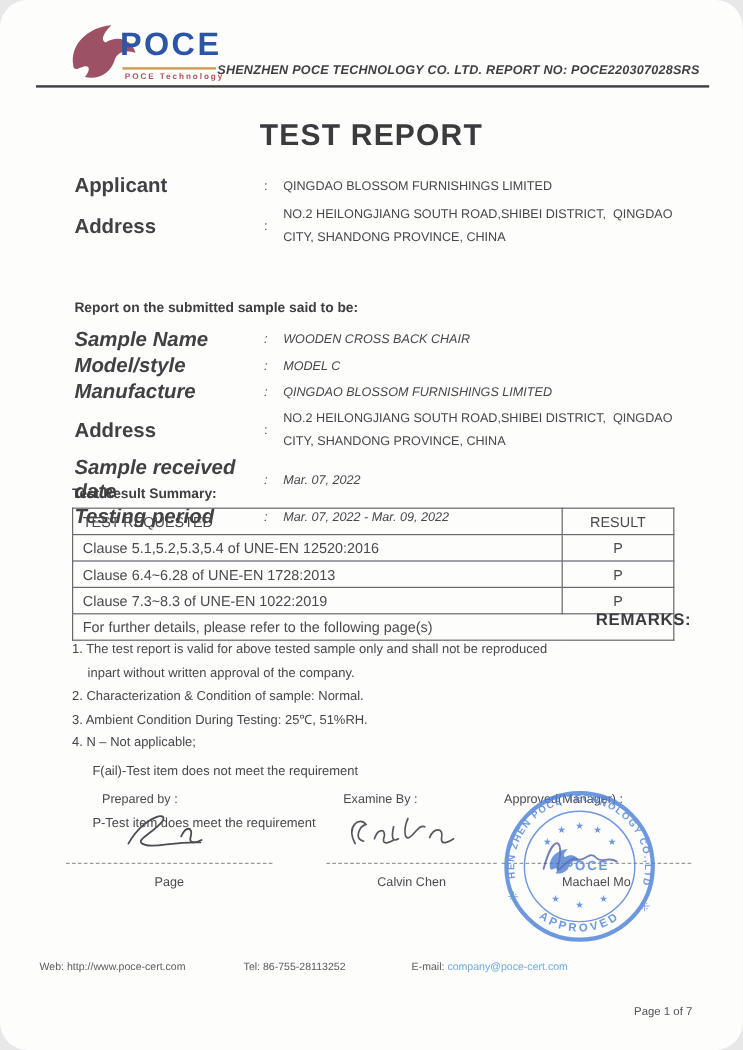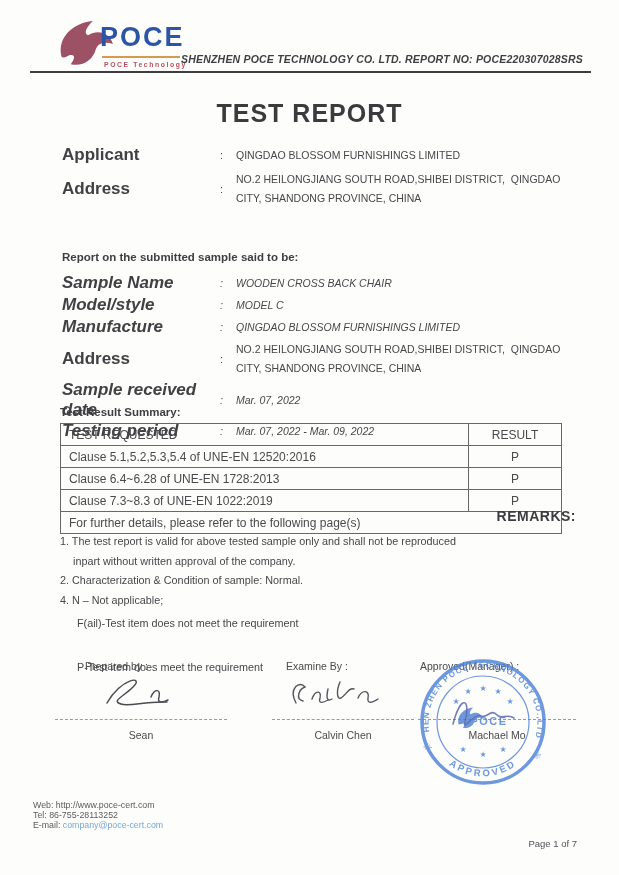--- a/index.html
+++ b/index.html
@@ -1,19 +1,19 @@
 <!DOCTYPE html>
 <html><head>
 <meta charset="utf-8">
 <style>
   html,body { margin:0; padding:0; background:#e8e8e8; }
   .page {
     position:relative; width:619px; height:875px; margin:0 auto;
     background:#fdfdfc; font-family:"Liberation Sans", sans-serif;
-    color:#47474a; overflow:hidden;
+    color:#47474a; overflow:hidden;border-radius:23px;
   }
 
   
   .logo { position:absolute; left:58px; top:18px; width:140px; height:54px; }
   .logo-swoosh { position:absolute; left:0; top:2px; width:58px; height:48px; }
   .brand { position:absolute; left:42px; top:4px; font-size:27px; font-weight:bold;
            color:#2d55a5; letter-spacing:2px; }
   .brand-rule { position:absolute; left:44px; top:38px; width:78px; height:2px; background:#d49a4e; }
   .tagline { position:absolute; left:46px; top:43px; font-size:6.8px; font-weight:bold;
              color:#b3505e; letter-spacing:1.6px; white-space:nowrap; }
@@ -66,21 +66,21 @@
   #sig-approved .sig-label { padding-left:2px; }
   .sig-pad { height:47px; position:relative; }
   .sig-pad svg { position:absolute; left:0; top:0; }
   .sig-line { border-top:1.5px dashed #9a9a9a; }
   .sig-name { text-align:center; font-size:10.5px; padding-top:9px; color:#4a4a4d; }
 
   .stamp { position:absolute; left:413px; top:652px; width:140px; height:140px; }
 
   
   #footer { position:absolute; left:33px; top:797px; width:560px; font-size:8.8px; color:#5a5a5d; }
-  .footer-line2 { display:flex; margin-top:3px;flex-direction:column; }
+  .footer-line2 { display:flex; margin-top:3px; }
   .f-web { width:170px; flex:none; }
   .f-tel { width:140px; flex:none; }
   .email-link { color:#6fa8dc; }
   .page-indicator { position:absolute; right:42px; top:838px; font-size:9.5px; color:#525255; }
 </style>
 </head>
 <body>
 
 <div class="page">
 
@@ -169,37 +169,38 @@
       </tr>
     </tbody>
       </table>
   </div>
 
   <div id="remarks-block">
     <div class="remarks-h">REMARKS:</div>
     <div class="r-line">1. The test report is valid for above tested sample only and shall not be reproduced</div>
     <div class="r-line r-wrap">inpart without written approval of the company.</div>
     <div class="r-line">2. Characterization &amp; Condition of sample: Normal.</div>
+    <div class="r-line">3. Ambient Condition During Testing: 25℃, 51%RH.</div>
     <div class="r-line">4. N – Not applicable;</div>
     <div class="r-line r-sub r-gap">F(ail)-Test item does not meet the requirement</div>
     <div class="r-line r-sub">P-Test item does meet the requirement</div>
   </div>
 
   <div class="sig" id="sig-prepared">
     <div class="sig-label">Prepared by :</div>
     <div class="sig-pad">
       <svg width="172" height="47" viewBox="0 0 172 47">
         <g fill="none" stroke="#4b4b52" stroke-width="1.5" stroke-linecap="round">
           <path d="M 52,31 C 66,6 90,3 78,15 C 68,25 56,29 66,32 C 74,35 90,29 112,30"></path>
           <path d="M 96,25 c 4,-9 10,-8 8,0 c -2,6 3,6 9,3"></path>
         </g>
       </svg>
     </div>
     <div class="sig-line"></div>
-    <div class="sig-name">Sean</div>
+    <div class="sig-name">Page</div>
   </div>
 
   <div class="sig" id="sig-examine">
     <div class="sig-label">Examine By :</div>
     <div class="sig-pad">
       <svg width="142" height="47" viewBox="0 0 142 47">
         <g fill="none" stroke="#55555c" stroke-width="1.4" stroke-linecap="round">
           <path d="M 24,31 C 16,16 28,8 33,15 C 27,17 23,27 31,29"></path>
           <path d="M 40,27 c 3,-9 10,-9 8,-1 c -2,6 3,5 8,2"></path>
           <path d="M 56,17 c -2,9 -1,13 4,10"></path>

